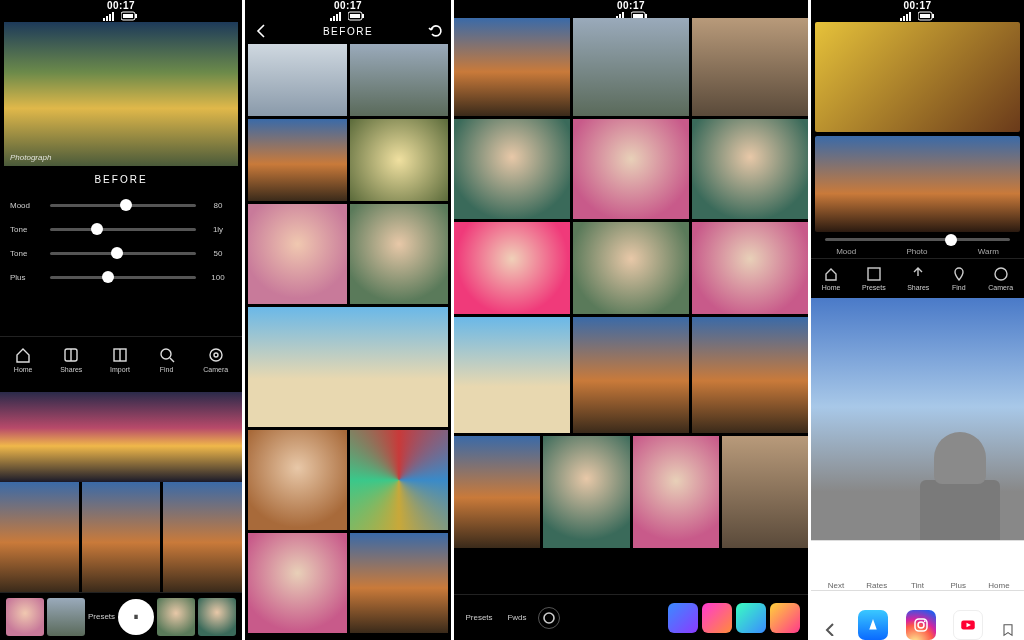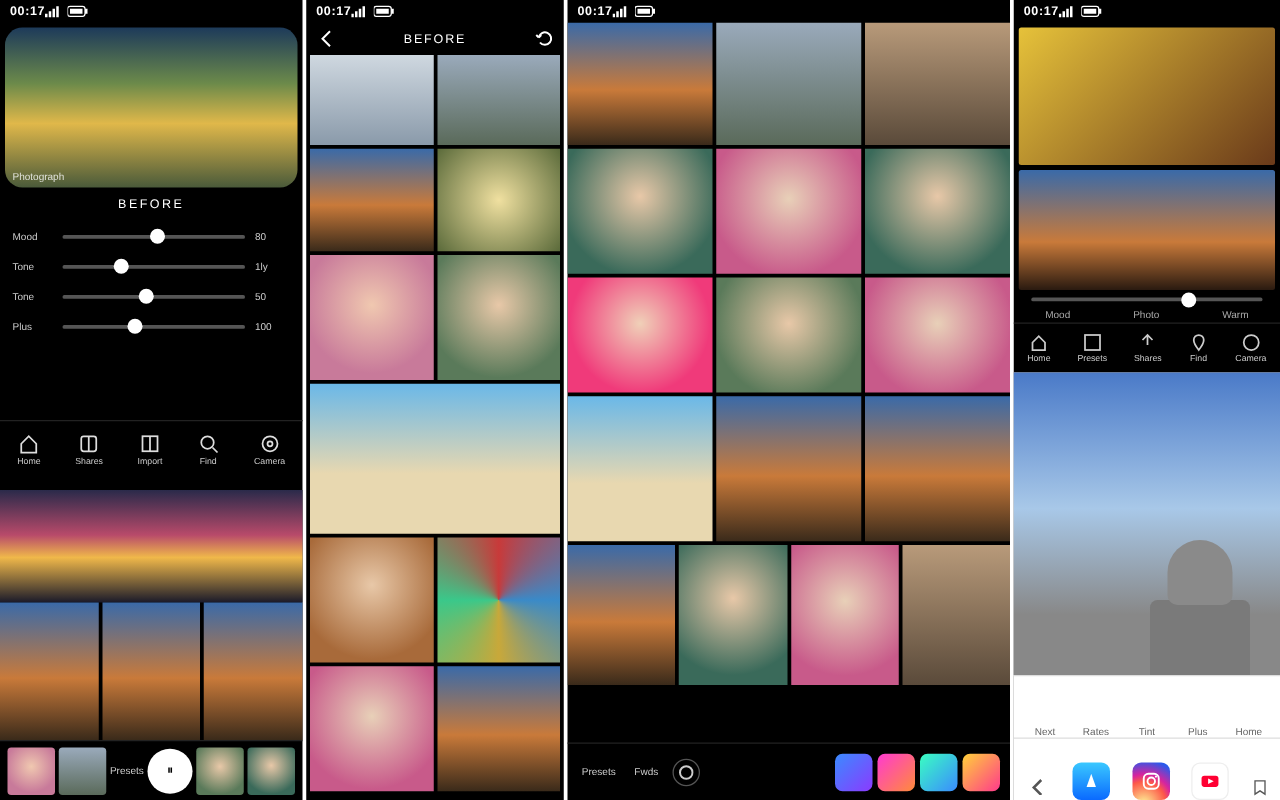--- a/index.html
+++ b/index.html
@@ -22,47 +22,49 @@
     font-size: 9px;
   }
   .p1 { width: 242px; }
   .p2 { width: 206px; }
   .p3 { width: 354px; }
   .p4 { width: 213px; }
 
   .statusbar {
     height: 18px;
     display: flex;
+    justify-content: space-between;
     align-items: center;
     padding: 0 8px;
     font-size: 10px;
     letter-spacing: .5px;
     font-weight: 600;
+    flex-direction: column;
   }
   .statusbar .right { display:flex; gap:4px; align-items:center; }
   .sig, .batt { display:inline-block; }
   .sig svg, .batt svg { display:block; }
 
   .thumb {
     background: linear-gradient(135deg,#6a7a5a,#c9a24a);
     background-size: cover;
     background-position: center;
     position: relative;
   }
   .row { display:flex; gap:3px; }
 
   
-  .p1 .hero { height: 128px; margin: 4px; border-radius: 14px;
-    background: linear-gradient(180deg,#1d3a5a 0%,#6c8a4a 35%,#e0b84a 60%,#4a5a3a 100%); }
+  .p1 .hero { height: 144px; margin: 4px; border-radius: 0;
+    background: linear-gradient(180deg,#1d3a5a 0%,#6c8a4a 35%,#e0b84a 60%,#4a5a3a 100%); font-style: italic; }
   .p1 .hero .caption { position:absolute; bottom:4px; left:6px; font-size:8px; opacity:.8; }
   .p1 .mode-label { text-align:center; font-size:10px; letter-spacing:2px; padding:4px 0 8px; }
   .sliders { padding: 0 10px; }
   .slider-row { display:flex; align-items:center; gap:8px; height:24px; }
   .slider-row .lab { width:32px; font-size:8px; color:#ccc; }
-  .slider-row .val { width:28px; font-size:8px; color:#ccc; text-align:left; }
+  .slider-row .val { width:28px; font-size:8px; color:#ccc; text-align:center; }
   .track { flex:1; height:3px; background:#555; border-radius:2px; position:relative; }
   .knob { position:absolute; top:50%; transform:translate(-50%,-50%); width:12px; height:12px;
     background:#fff; border-radius:50%; }
   .navbar { display:flex; justify-content:space-around; align-items:center; height:46px;
     border-top:1px solid #222; margin-top:auto; }
   .navitem { display:flex; flex-direction:column; align-items:center; gap:2px; font-size:7px; color:#ccc; }
   .navitem svg { width:18px; height:18px; stroke:#ddd; fill:none; stroke-width:1.4; }
 
   .p1 .midrow { display:flex; gap:3px; margin-top:10px; height:90px; }
   .p1 .midrow .thumb { flex:1; }

